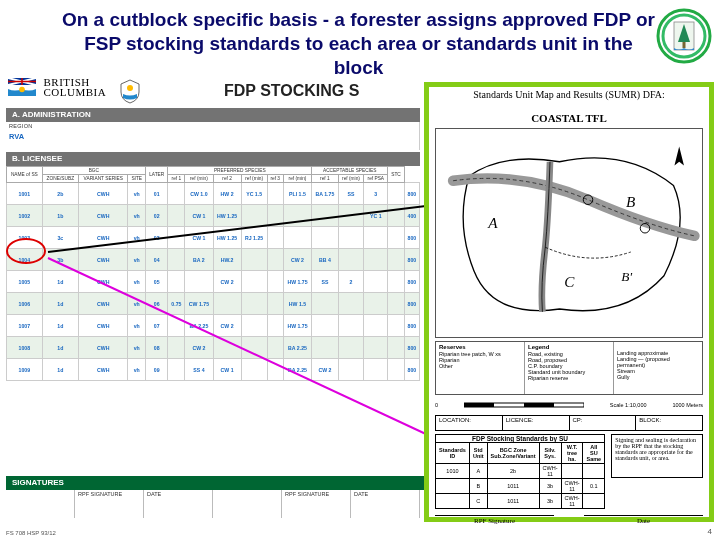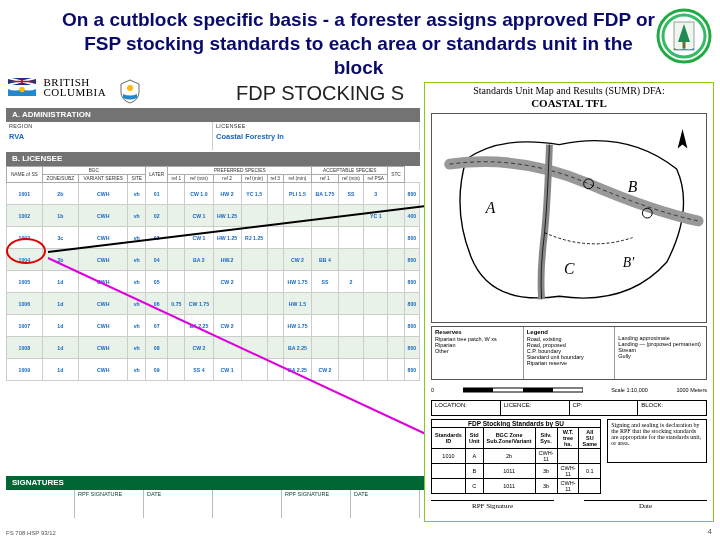--- a/index.html
+++ b/index.html
@@ -27,22 +27,22 @@
     position: absolute;
     top: 78px; left: 8px;
   }
   .logo-bc-wm { display: inline-block; }
   .bc-flag { width: 28px; height: 18px; display: inline-block; vertical-align: top; }
   .bc-text { font-family: "Times New Roman", serif; font-size: 11px; letter-spacing: 0.5px; display:inline-block; line-height: 0.9; margin-left:3px;}
   .sep-crest {
     width: 22px; height: 26px; display:inline-block; margin-left:8px; vertical-align: top;
   }
   .form-title {
-    position: absolute; top: 82px; left: 236px;
-    font-size: 20px; font-weight: normal; color:#222;
+    position: absolute; top: 82px; left: 224px;
+    font-size: 16px; font-weight: bold; color:#222;
   }
   .bar {
     position: absolute; left: 6px; width: 414px; height: 14px;
     background: #737373; color: #fff; font-size: 8px; font-weight: bold;
     padding-left: 6px; line-height: 14px;
   }
   .barA { top: 108px; }
   .barB { top: 152px; }
   .admin-row {
     position: absolute; top: 122px; left: 6px; width: 414px;
@@ -76,27 +76,27 @@
   .form-code { position:absolute; bottom:4px; left:6px; font-size:6px; color:#555;}
   .red-circle {
     position: absolute; width: 40px; height: 26px; border:2px solid #d00; border-radius:50%;
   }
   .rc1 { top: 238px; left: 6px; }
   .rc2 { top: 432px; left: 443px; width: 26px; height: 16px;}
   .arrow { position: absolute; top:0; left:0; pointer-events:none; }
   
   .right-panel {
     position: absolute; top: 82px; left: 424px; width: 290px; height: 440px;
-    border: 1px solid #84cc16; background:#fff;
+    border: 5px solid #84cc16; background:#fff;
   }
   .rp-title {
     text-align:center; font-family:"Times New Roman",serif; font-size:10px;
     padding-top:2px;
   }
-  .rp-subtitle { text-align:center; font-family:"Times New Roman",serif; font-size:11px; font-weight:bold; margin-top:1px;}
+  .rp-subtitle { text-align:center; font-family:"Times New Roman",serif; font-size:11px; font-weight:bold; margin-top:12px;}
   .map-box {
     margin: 4px 6px 0 6px; height: 210px; border:1px solid #555; position:relative; background:#fff;
   }
   .legend-box {
     margin: 3px 6px 0 6px; height: 54px; border:1px solid #555; font-size:5.5px; display:flex;
   }
   .legend-col { flex:1; padding:2px 3px; border-right:1px solid #999;}
   .legend-col:last-child{border-right:none;}
   .legend-title{ font-weight:bold; font-size:6px; margin-bottom:1px;}
   .scalebar { margin:3px 6px 0 6px; height:14px; font-size:5.5px; display:flex; justify-content:space-between; align-items:center;}
@@ -153,24 +153,20 @@
     <path d="M4 16 Q11 19 18 16 V20 Q11 23 4 20 Z" fill="#28c"></path>
   </svg>
 </div>
 <div class="form-title">FDP STOCKING S</div>
 
 <div class="bar barA">A. ADMINISTRATION</div>
 <div class="admin-row">
   <div class="admin-col">
     <div class="admin-hdr">REGION</div>
       <div class="admin-val">RVA</div>
-  </div>
-  <div class="admin-col">
-    <div class="admin-hdr">LICENSEE</div>
-      <div class="admin-val">Coastal Forestry In</div>
   </div>
 </div>
 
 <div class="bar barB">B. LICENSEE</div>
 
 <table class="standards">
   <thead>
     <tr>
       <th rowspan="2">NAME of SS</th>
       <th colspan="3">BGC</th>

